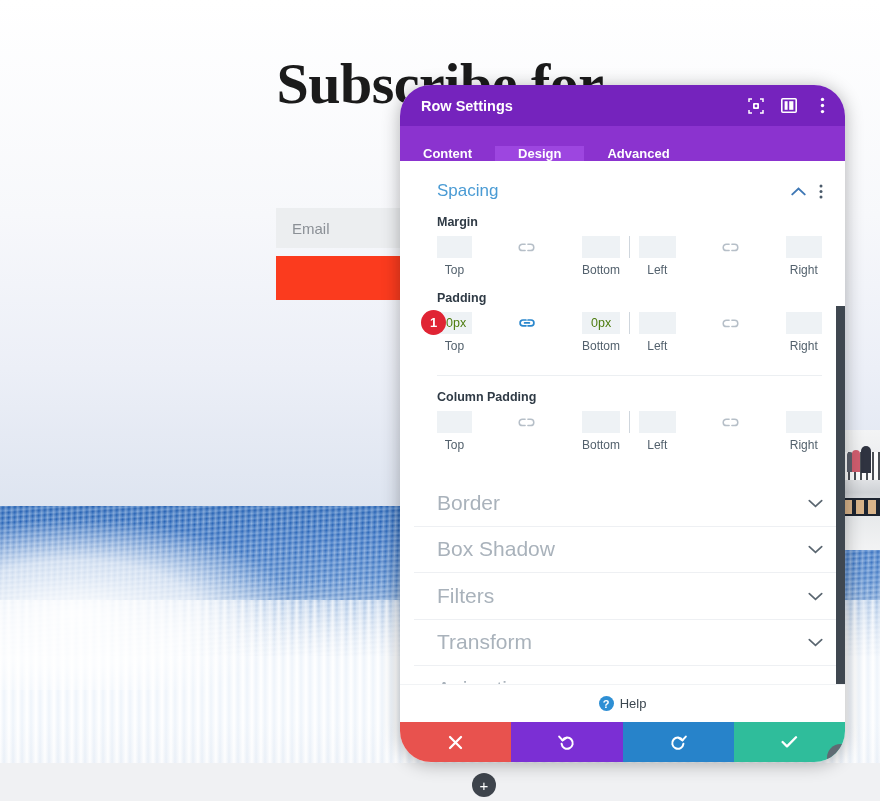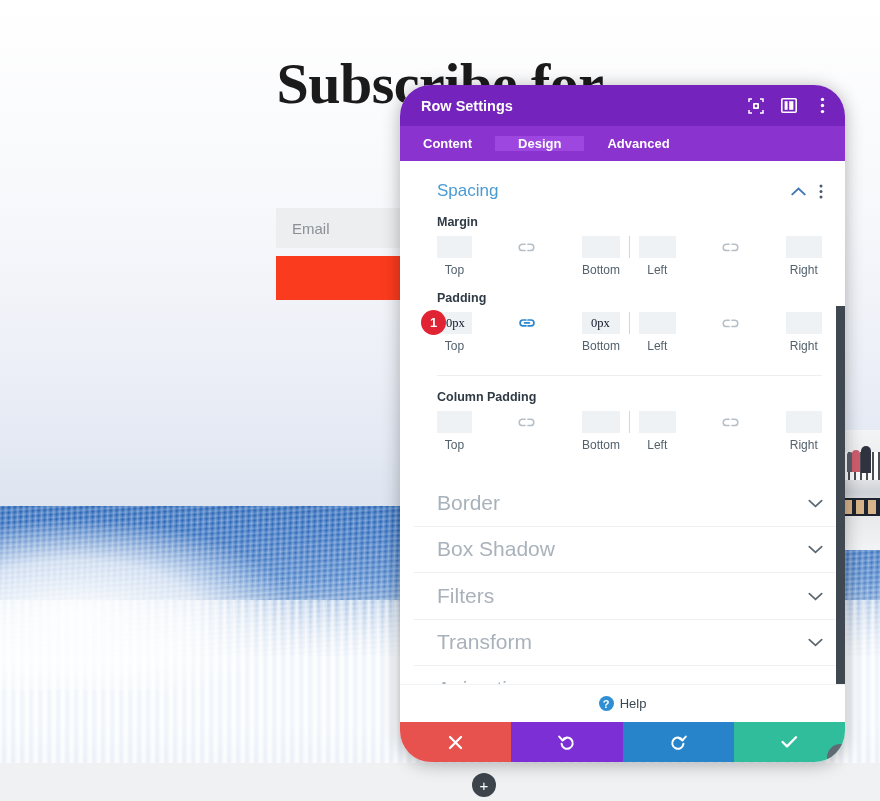--- a/index.html
+++ b/index.html
@@ -90,21 +90,21 @@
     padding: 0 14px 0 21px;
     flex: 0 0 auto;
   }
   .modal-title { color: #fff; font-size: 14.5px; font-weight: bold; flex: 1; }
   .hdr-icons { display: flex; align-items: center; gap: 15px; }
   .hdr-ico { width: 18px; height: 18px; display: flex; align-items: center; justify-content: center; cursor: pointer; }
   .hdr-ico svg { display: block; }
 
   .tabbar {
     height: 35px; background: #8b33cf;
-    display: flex; align-items: center; flex: 0 0 auto;
+    display: flex; align-items: flex-end; flex: 0 0 auto;
   }
   .tab {
     display: flex; align-items: center; padding: 0 23px;
     color: #ffffff; font-size: 13px; font-weight: bold; cursor: pointer;
   }
   .tab.active { background: #9d46e0; }
 
   .modal-body {
     flex: 1 1 auto; overflow: hidden; position: relative; background: #fff;
   }
@@ -124,22 +124,22 @@
     display: flex; align-items: flex-start;
     position: relative;
   }
   .pair { display: flex; align-items: flex-start; flex: 1; gap: 40px; }
   .divider-v {
     width: 1px; height: 22px; background: #cfd6dd; margin: 0 9px; align-self: flex-start;
   }
   .cell { flex: 1; }
   .inp {
     height: 22px; background: #eef2f5; border: none; width: 100%;
-    font-size: 12.5px; color: #0f172a; padding-left: 9px;
-    font-family: Liberation Serif, serif;
+    font-size: 12.5px; color: #4d7c0f; padding-left: 9px;
+    font-family: Liberation Sans, sans-serif;
   }
   .inp::placeholder { color: transparent; }
   .cap { text-align: center; font-size: 12px; color: #53616d; margin-top: 5px; }
   .linkbox {
     width: 30px; display: flex; align-items: center; justify-content: center;
     height: 22px; cursor: pointer;
   }
   .badge-one {
     position: absolute; left: -16px; top: -2px;
     width: 25px; height: 25px; border-radius: 50%;

